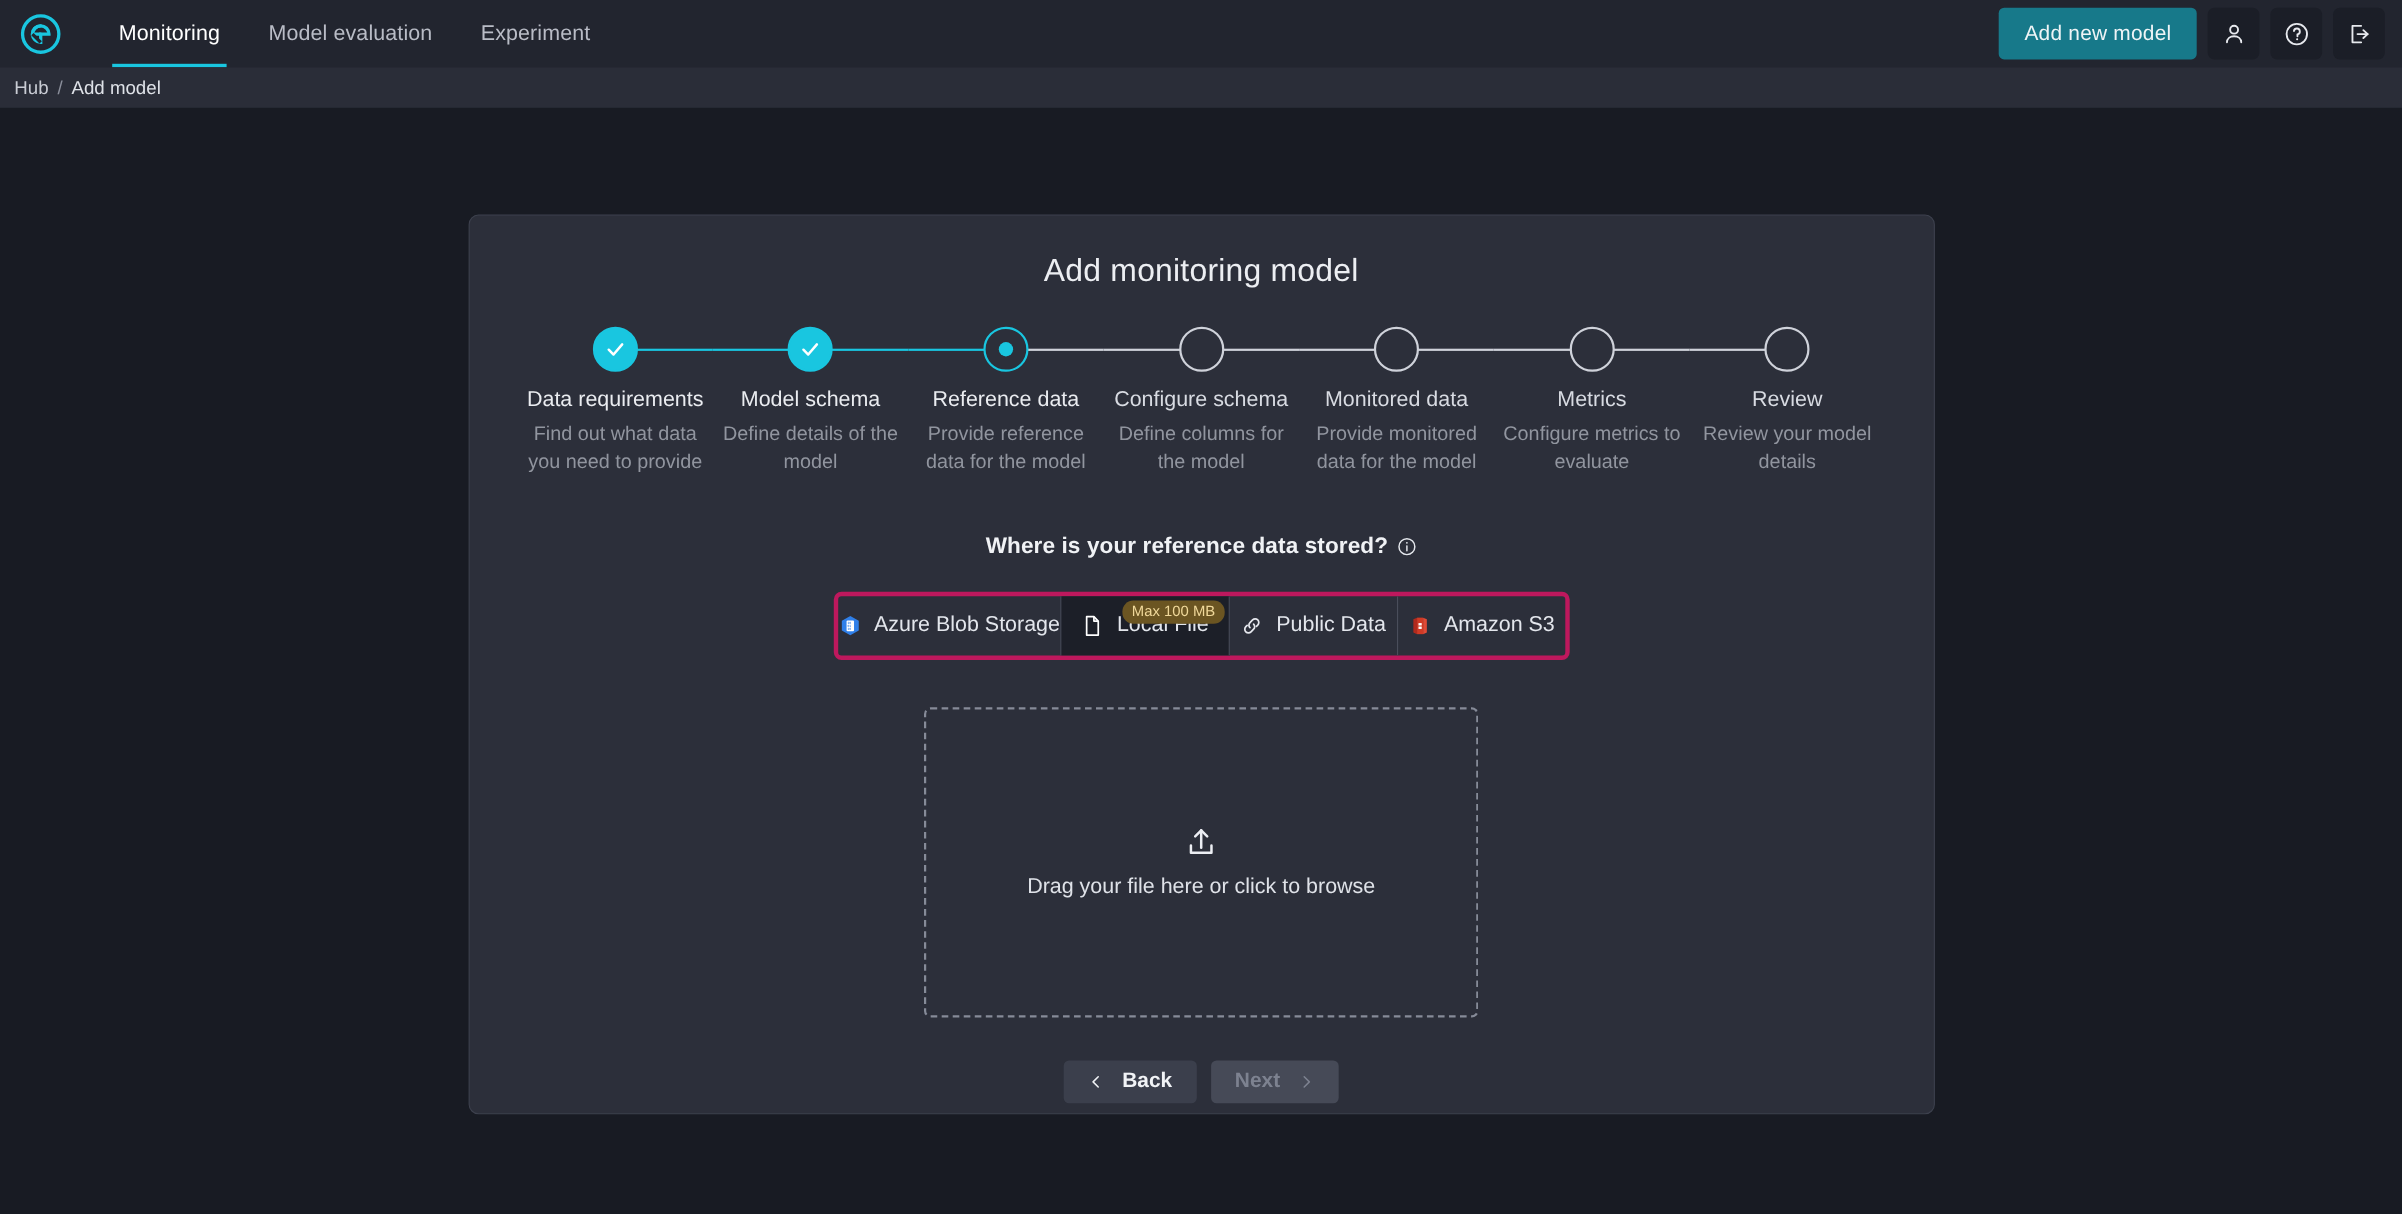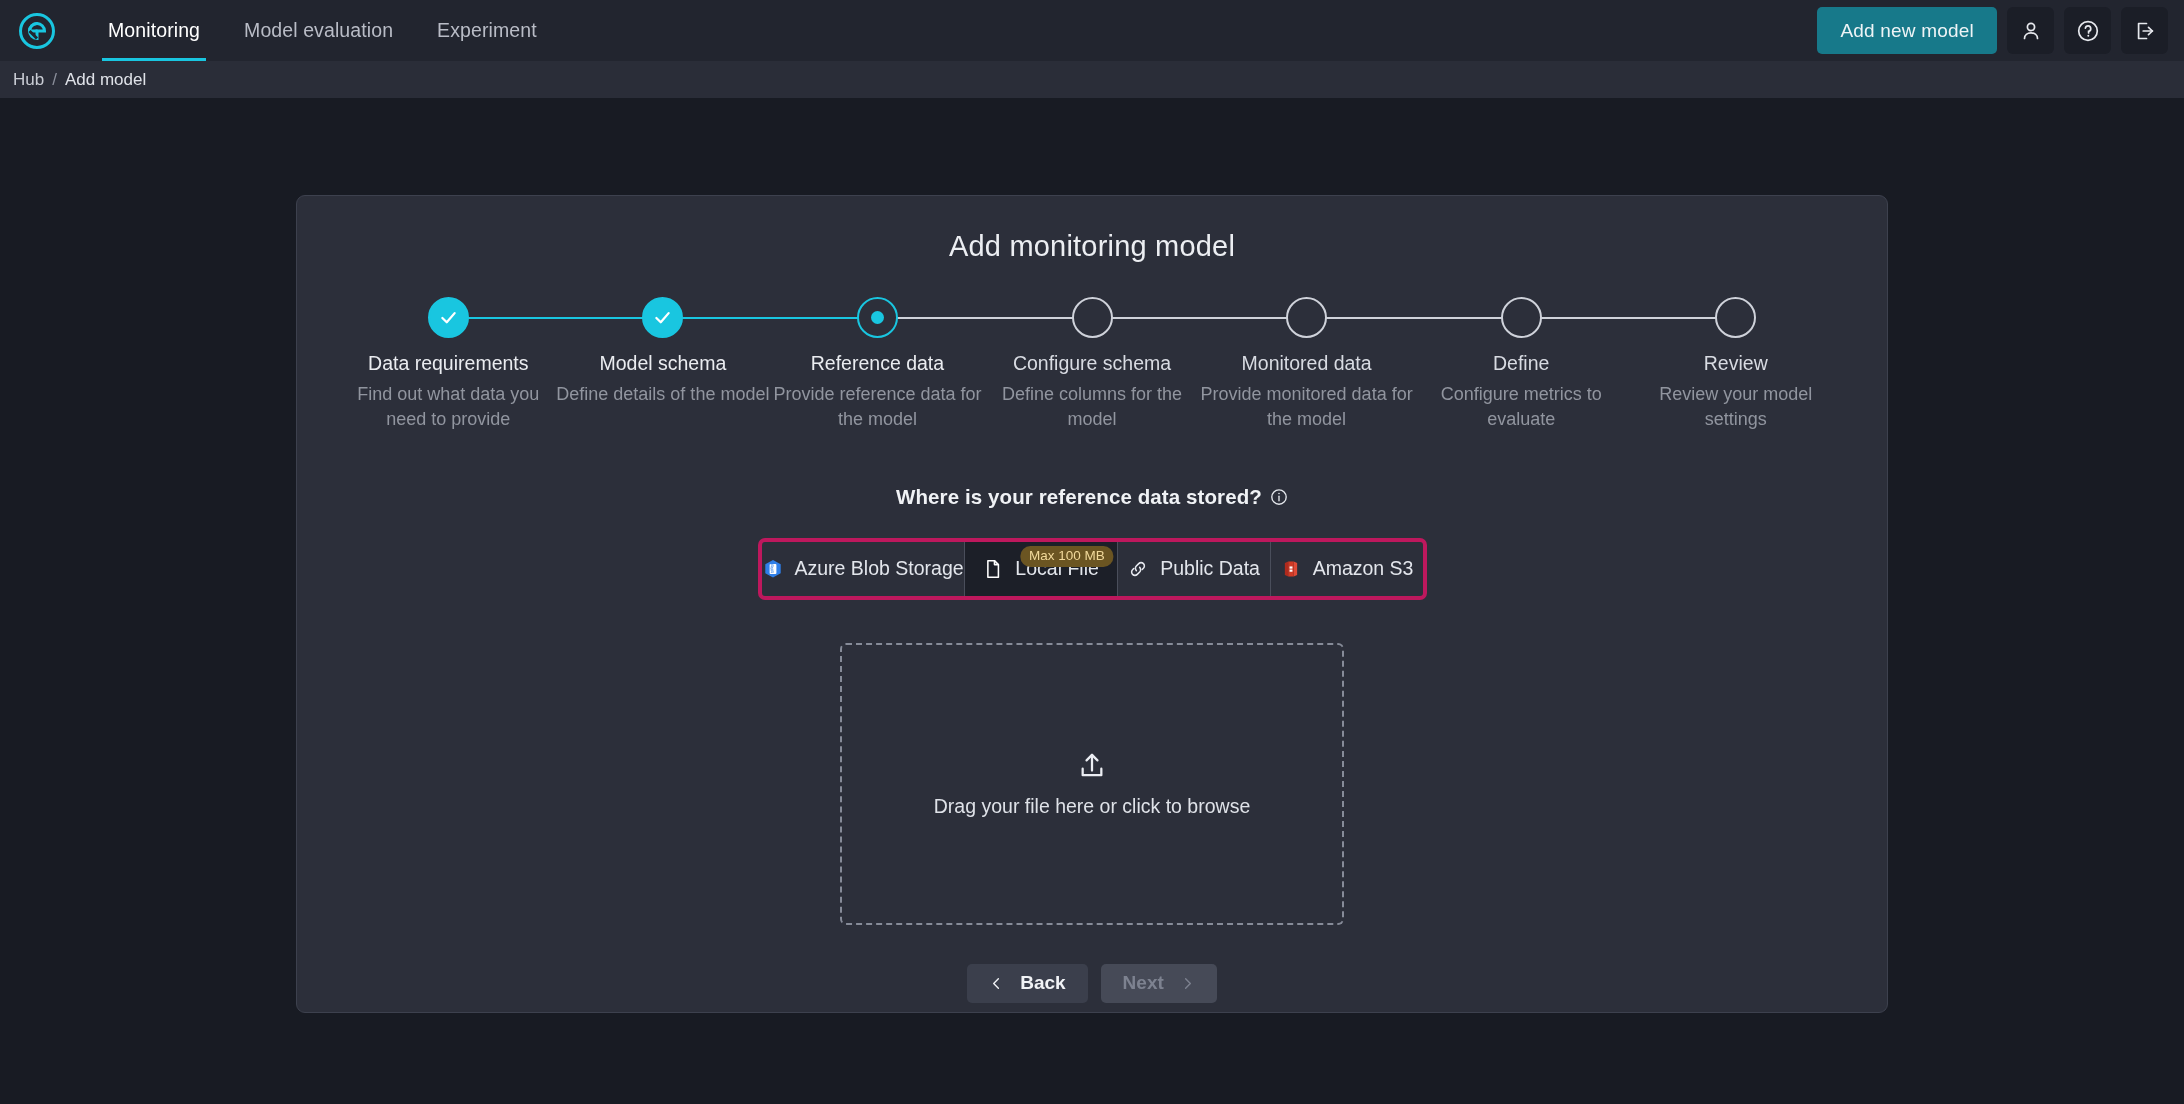--- a/index.html
+++ b/index.html
@@ -110,21 +110,21 @@
 
   
   .page {
     height: calc(1104px - 61px - 37px);
     display: flex;
     justify-content: center;
     padding-top: 97px;
   }
 
   .card {
-    width: 1592px;
+    width: 1333px;
     height: 818px;
     background: #2c2f3a;
     border: 1px solid #3d414e;
     border-radius: 9px;
     padding: 34px 40px 0 40px;
   }
 
   .card-title {
     text-align: center;
     font-size: 29px;
@@ -429,29 +429,29 @@
           <div class="line right"></div>
         <div class="bullet"></div>
         <div class="step-label">Monitored data</div>
         <div class="step-desc">Provide monitored data for the model</div>
       </div>
 
       <div class="step">
         <div class="line left"></div>
           <div class="line right"></div>
         <div class="bullet"></div>
-        <div class="step-label">Define</div>
+        <div class="step-label">Metrics</div>
         <div class="step-desc">Configure metrics to evaluate</div>
       </div>
 
       <div class="step">
         <div class="line left"></div>
         <div class="bullet"></div>
         <div class="step-label">Review</div>
-        <div class="step-desc">Review your model settings</div>
+        <div class="step-desc">Review your model details</div>
       </div>
 
     </div>
 
     <div class="question-row">
       <span class="question">Where is your reference data stored?</span>
       <svg width="18" height="18" viewBox="0 0 24 24" fill="none" stroke="#e4e7ec" stroke-width="1.8" stroke-linecap="round">
         <circle cx="12" cy="12" r="9.6"></circle>
         <path d="M12 11v6"></path>
         <circle cx="12" cy="7.3" r="1.1" fill="#e4e7ec" stroke="none"></circle>

